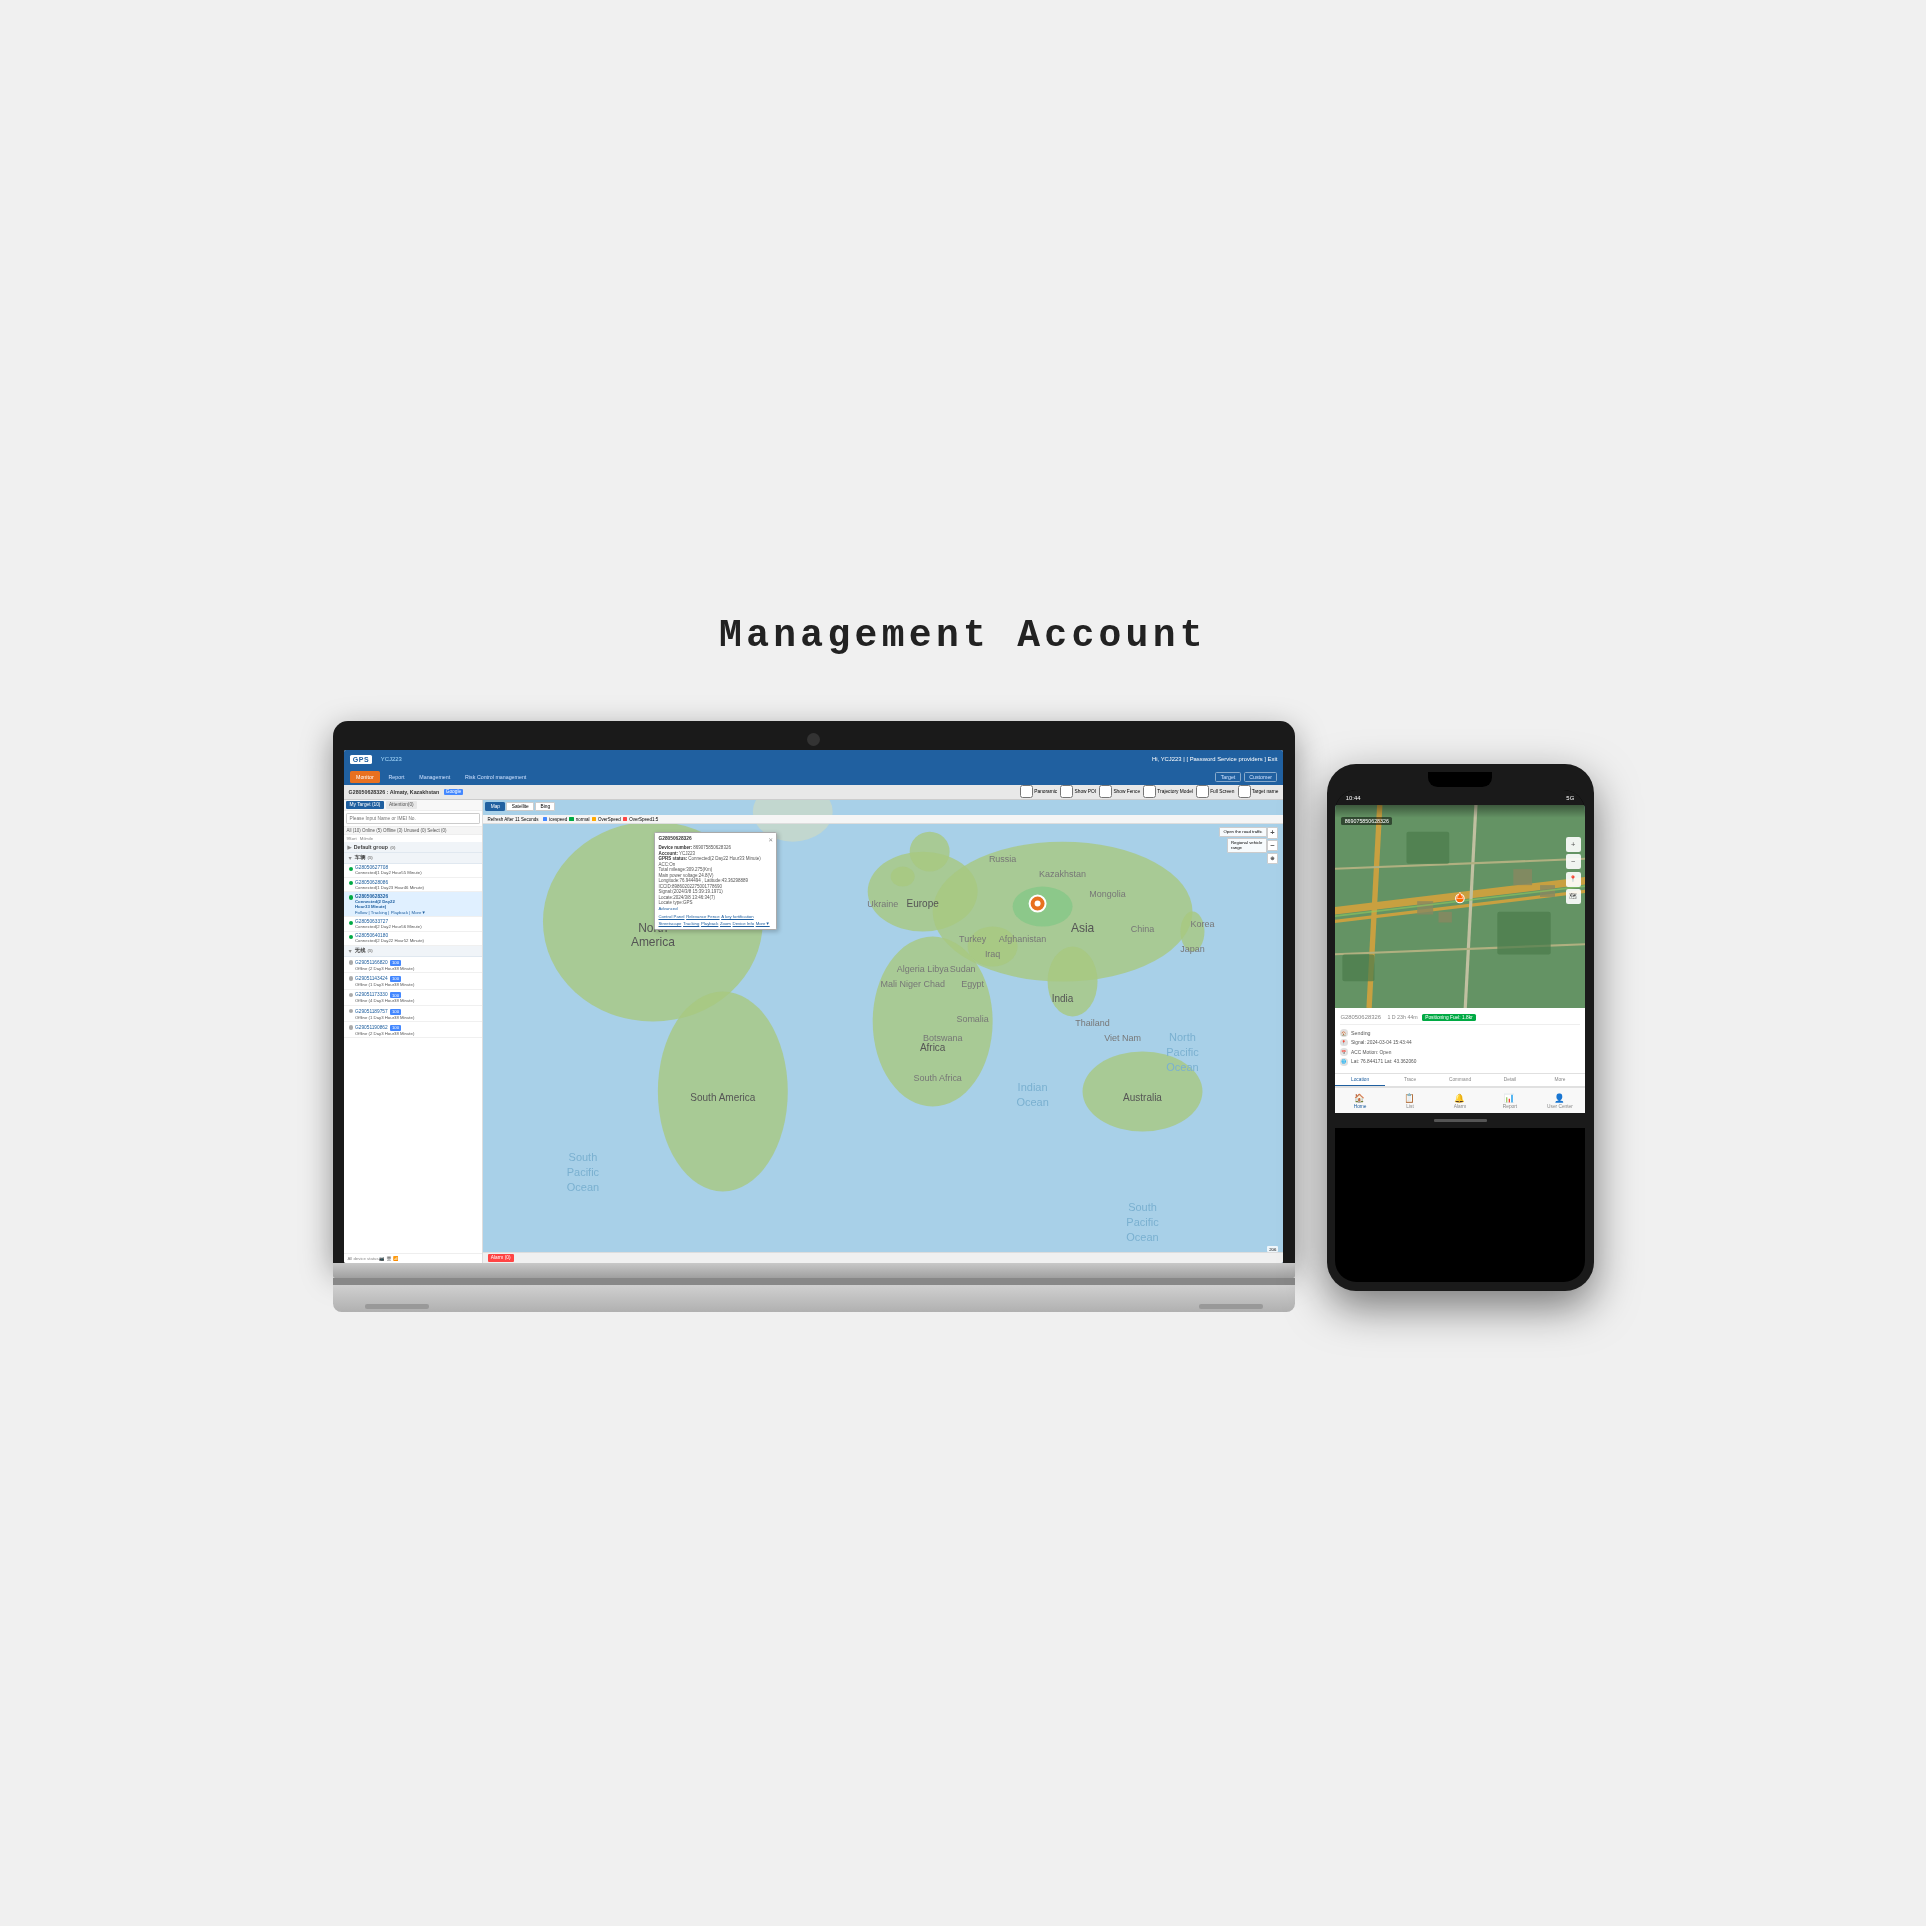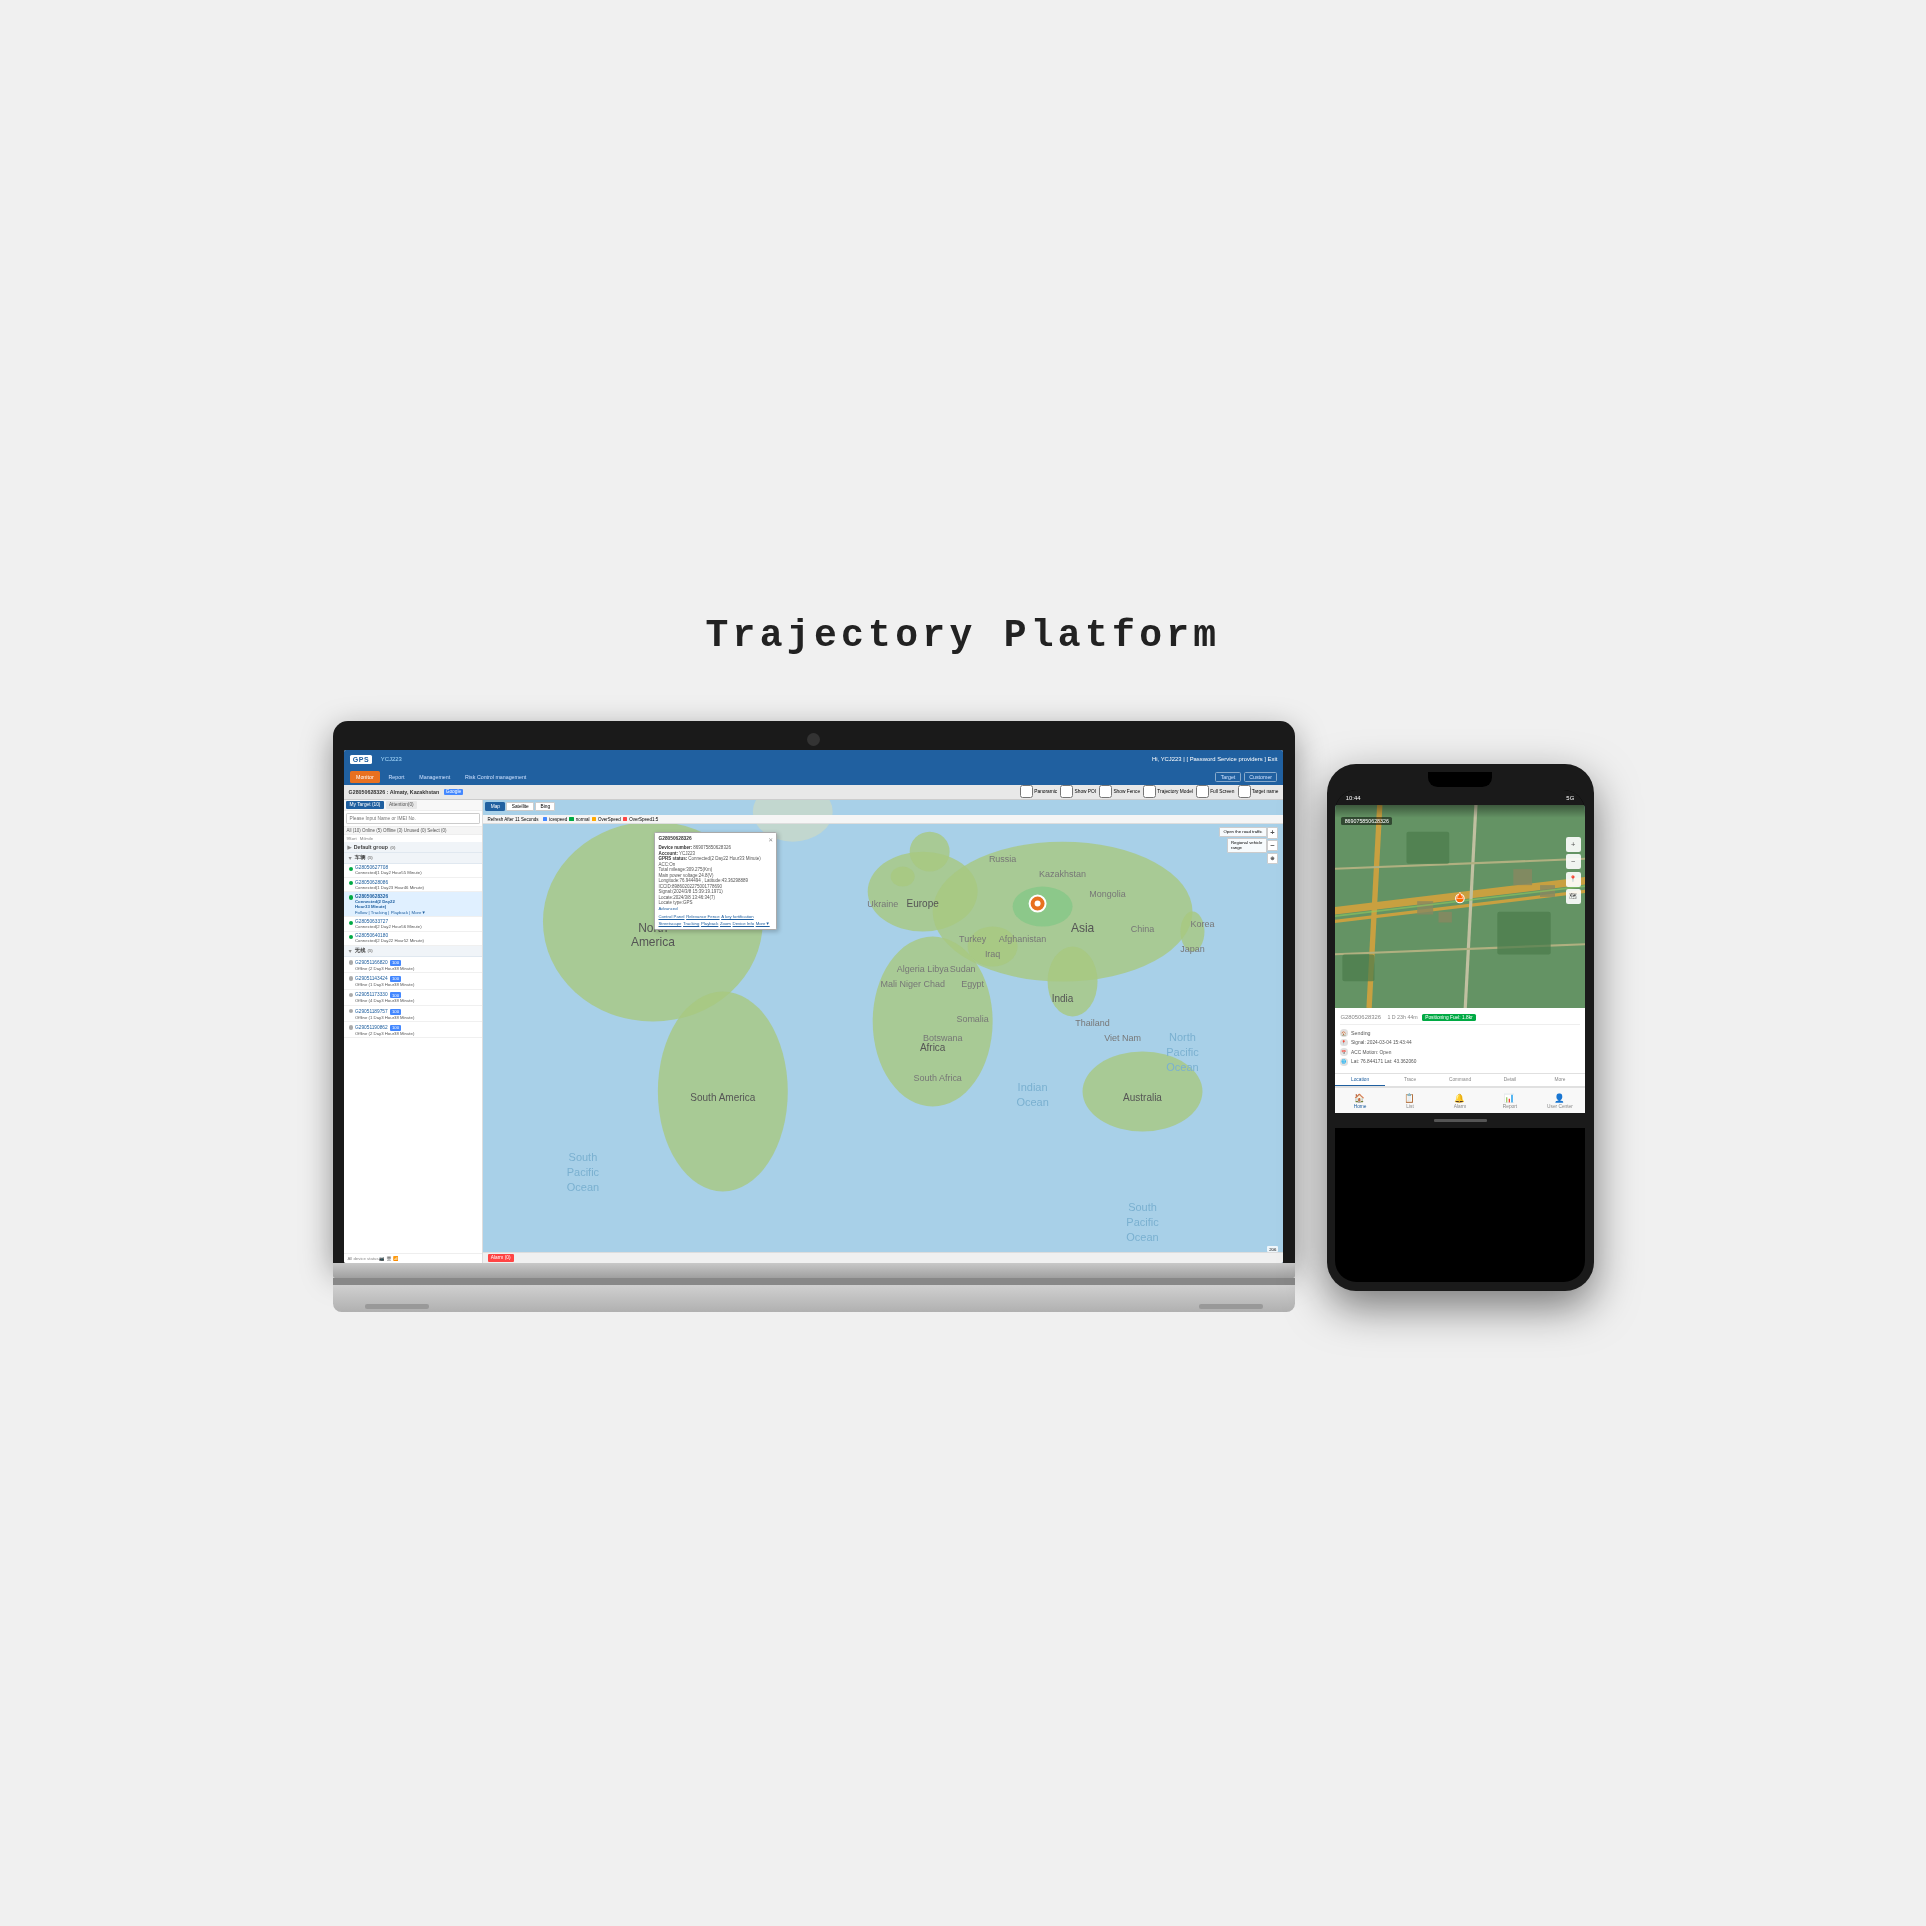--- a/index.html
+++ b/index.html
@@ -687,21 +687,21 @@
       right: 4.3px;
       background: rgba(255,255,255,0.8);
       font-size: 4.3px;
       padding: 0.5px 2.1px;
       border-radius: 1.1px;
     }
   </style>
 </head>
 <body>
 
-<h1 class="page-title">Trajectory Platform</h1>
+<h1 class="page-title">Management Account</h1>
 
 <div class="devices-container">
 
   <div class="laptop">
     <div class="laptop-screen-outer">
       <div class="laptop-notch"></div>
 
       <div class="laptop-screen">
         <div class="gps-app">
 

